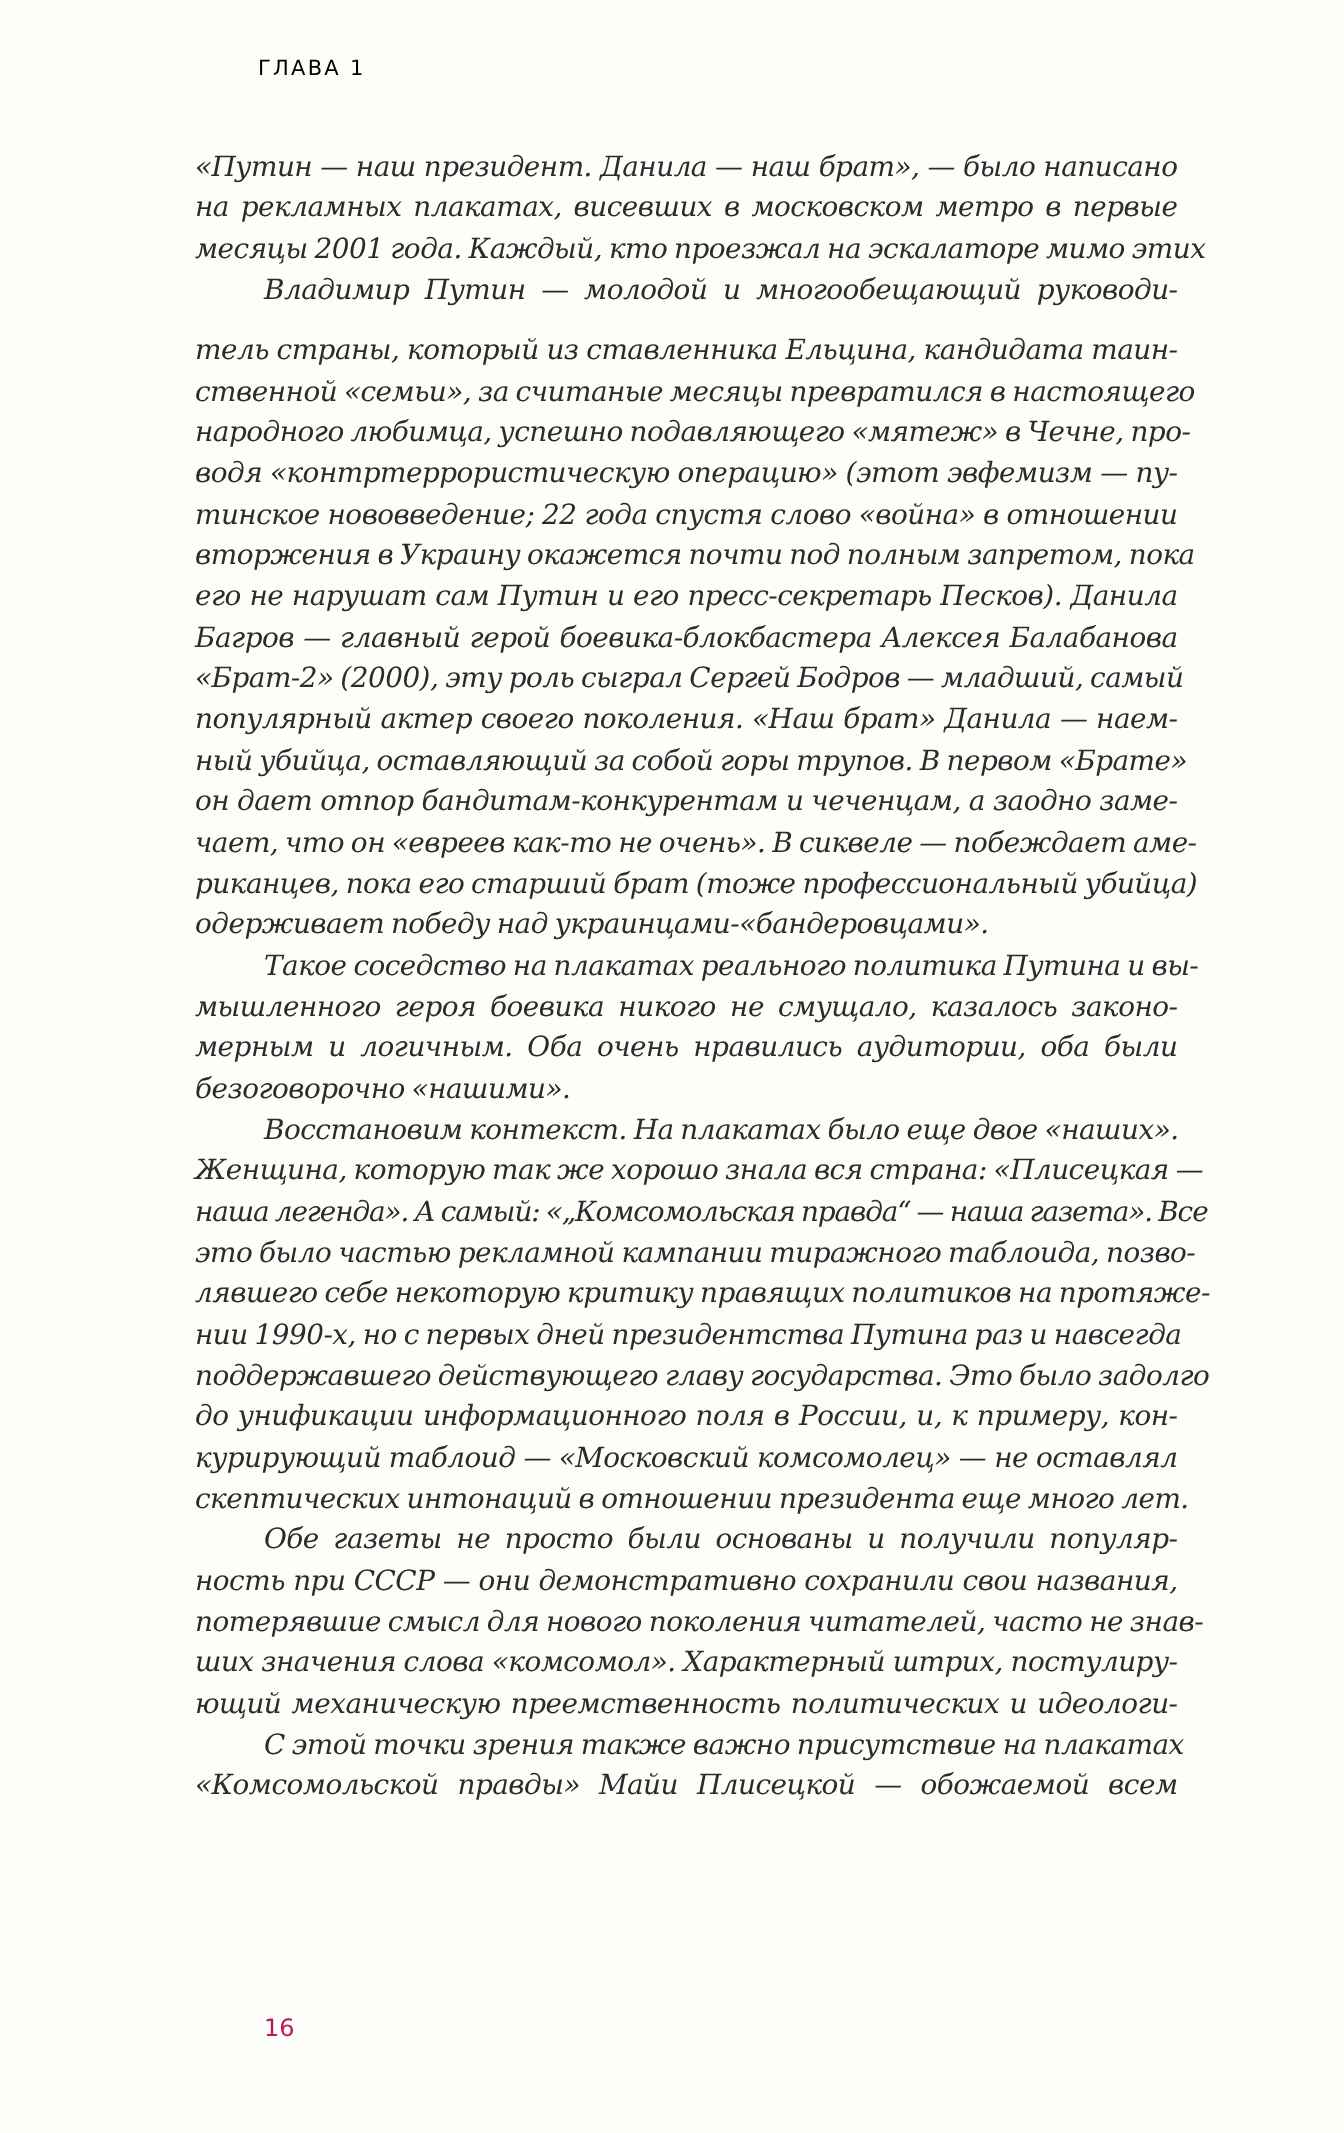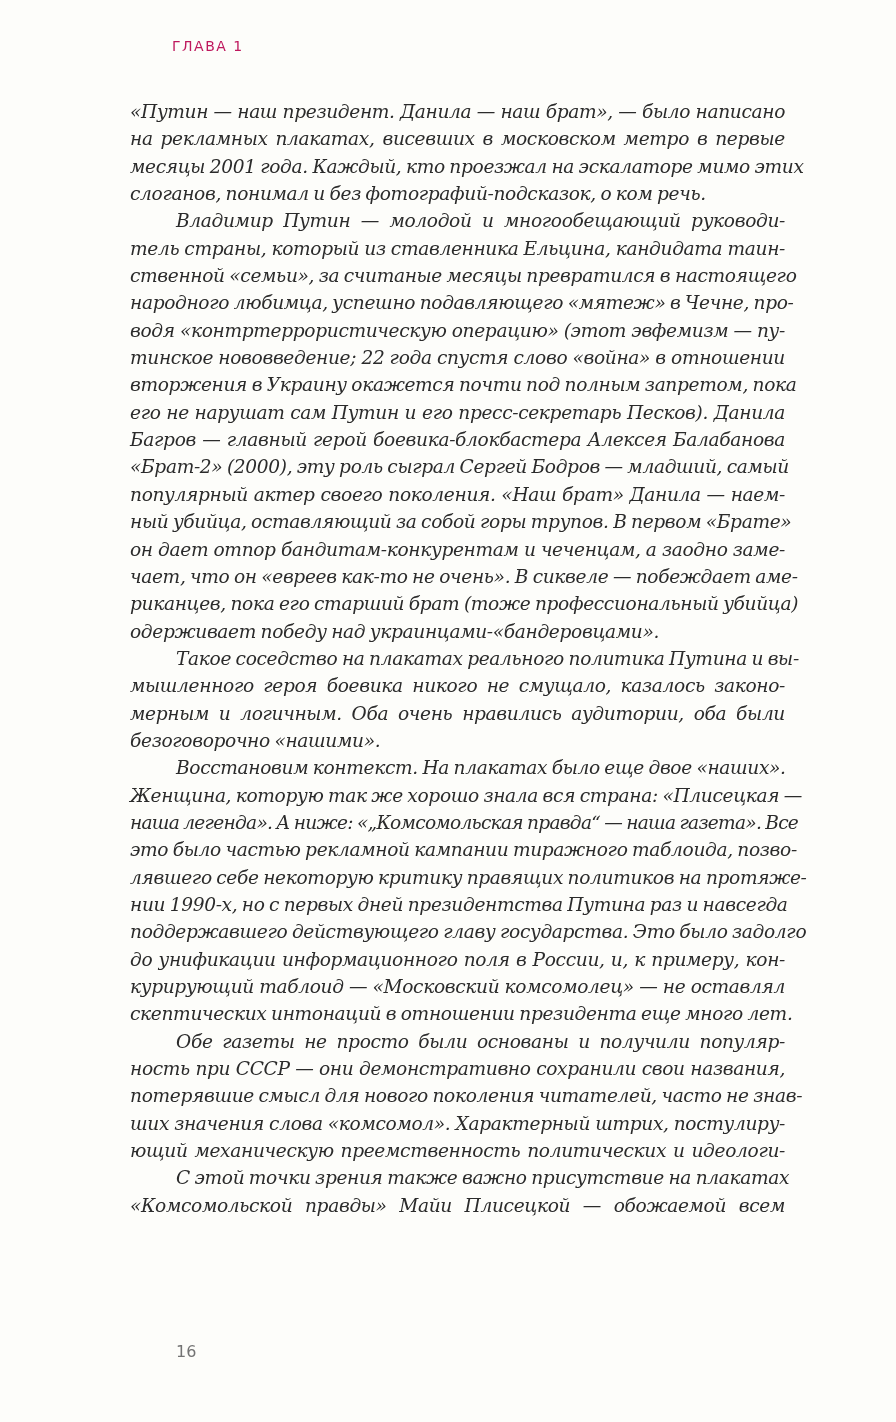--- a/index.html
+++ b/index.html
@@ -7,57 +7,56 @@
     width: 896px; height: 1422px;
     background: #fdfdfa;
     position: relative;
     overflow: hidden;
     font-family: "DejaVu Serif", "Liberation Serif", serif;
     color: #2b2b2b;
   }
   .running-head {
     position: absolute; left: 172px; top: 38px;
     font-family: "DejaVu Sans", "Liberation Sans", sans-serif;
-    font-size: 14px; letter-spacing: 1.5px; color: #be185d;
+    font-size: 14px; letter-spacing: 1.5px; color: #000000;
   }
   .text-block {
     position: absolute; left: 130px; top: 98px; width: 655px; font-style: italic;
   }
   .line {
     display: block;
     height: 27.35px; line-height: 27.35px;
     font-size: 18.6px;
     text-align: justify; text-align-last: justify;
     white-space: nowrap;
     letter-spacing: -0.35px;
     word-spacing: -1px;
   }
   .line.indent { padding-left: 46px; }
   .line.last { text-align-last: left; }
   .folio {
     position: absolute; left: 176px; top: 1342px;
     font-family: "DejaVu Sans", "Liberation Sans", sans-serif;
-    font-size: 16px; color: #737373;
+    font-size: 16px; color: #be185d;
   }
 </style>
 </head>
 <body>
 
 <div class="running-head">ГЛАВА 1</div>
 
 <div class="text-block" id="text-block">
     <div class="paragraph">
       <span class="line" style="white-space: nowrap;">«Путин — наш президент. Данила — наш брат», — было написано</span>
       <span class="line" style="white-space: nowrap;">на рекламных плакатах, висевших в московском метро в первые</span>
       <span class="line" style="white-space: nowrap;">месяцы 2001 года. Каждый, кто проезжал на эскалаторе мимо этих</span>
-      <span class="line last" style="white-space: nowrap;">слоганов, понимал и без фотографий-подсказок, о ком речь.</span>
     </div>
     <div class="paragraph">
       <span class="line indent" style="white-space: nowrap;">Владимир Путин — молодой и многообещающий руководи-</span>
-      <span class="line" style="white-space: nowrap;">тель страны, который из ставленника Ельцина, кандидата таин-</span>
+      <span class="line" style="white-space: nowrap; margin-top: 13px;">тель страны, который из ставленника Ельцина, кандидата таин-</span>
       <span class="line" style="white-space: nowrap;">ственной «семьи», за считаные месяцы превратился в настоящего</span>
       <span class="line" style="white-space: nowrap;">народного любимца, успешно подавляющего «мятеж» в Чечне, про-</span>
       <span class="line" style="white-space: nowrap;">водя «контртеррористическую операцию» (этот эвфемизм — пу-</span>
       <span class="line" style="white-space: nowrap;">тинское нововведение; 22 года спустя слово «война» в отношении</span>
       <span class="line" style="white-space: nowrap;">вторжения в Украину окажется почти под полным запретом, пока</span>
       <span class="line" style="white-space: nowrap;">его не нарушат сам Путин и его пресс-секретарь Песков). Данила</span>
       <span class="line" style="white-space: nowrap;">Багров — главный герой боевика-блокбастера Алексея Балабанова</span>
       <span class="line" style="white-space: nowrap;">«Брат-2» (2000), эту роль сыграл Сергей Бодров — младший, самый</span>
       <span class="line" style="white-space: nowrap;">популярный актер своего поколения. «Наш брат» Данила — наем-</span>
       <span class="line" style="white-space: nowrap;">ный убийца, оставляющий за собой горы трупов. В первом «Брате»</span>
@@ -68,21 +67,21 @@
     </div>
     <div class="paragraph">
       <span class="line indent" style="white-space: nowrap;">Такое соседство на плакатах реального политика Путина и вы-</span>
       <span class="line" style="white-space: nowrap;">мышленного героя боевика никого не смущало, казалось законо-</span>
       <span class="line" style="white-space: nowrap;">мерным и логичным. Оба очень нравились аудитории, оба были</span>
       <span class="line last" style="white-space: nowrap;">безоговорочно «нашими».</span>
     </div>
     <div class="paragraph">
       <span class="line indent" style="white-space: nowrap;">Восстановим контекст. На плакатах было еще двое «наших».</span>
       <span class="line" style="white-space: nowrap;">Женщина, которую так же хорошо знала вся страна: «Плисецкая —</span>
-      <span class="line" style="white-space: nowrap; letter-spacing: -0.743939px;">наша легенда». А ниже: «„Комсомольская правда“ — наша газета». Все</span>
+      <span class="line" style="white-space: nowrap; letter-spacing: -0.743939px;">наша легенда». А самый: «„Комсомольская правда“ — наша газета». Все</span>
       <span class="line" style="white-space: nowrap;">это было частью рекламной кампании тиражного таблоида, позво-</span>
       <span class="line" style="white-space: nowrap;">лявшего себе некоторую критику правящих политиков на протяже-</span>
       <span class="line" style="white-space: nowrap;">нии 1990-х, но с первых дней президентства Путина раз и навсегда</span>
       <span class="line" style="white-space: nowrap;">поддержавшего действующего главу государства. Это было задолго</span>
       <span class="line" style="white-space: nowrap;">до унификации информационного поля в России, и, к примеру, кон-</span>
       <span class="line" style="white-space: nowrap;">курирующий таблоид — «Московский комсомолец» — не оставлял</span>
       <span class="line last" style="white-space: nowrap;">скептических интонаций в отношении президента еще много лет.</span>
     </div>
     <div class="paragraph">
       <span class="line indent" style="white-space: nowrap;">Обе газеты не просто были основаны и получили популяр-</span>

